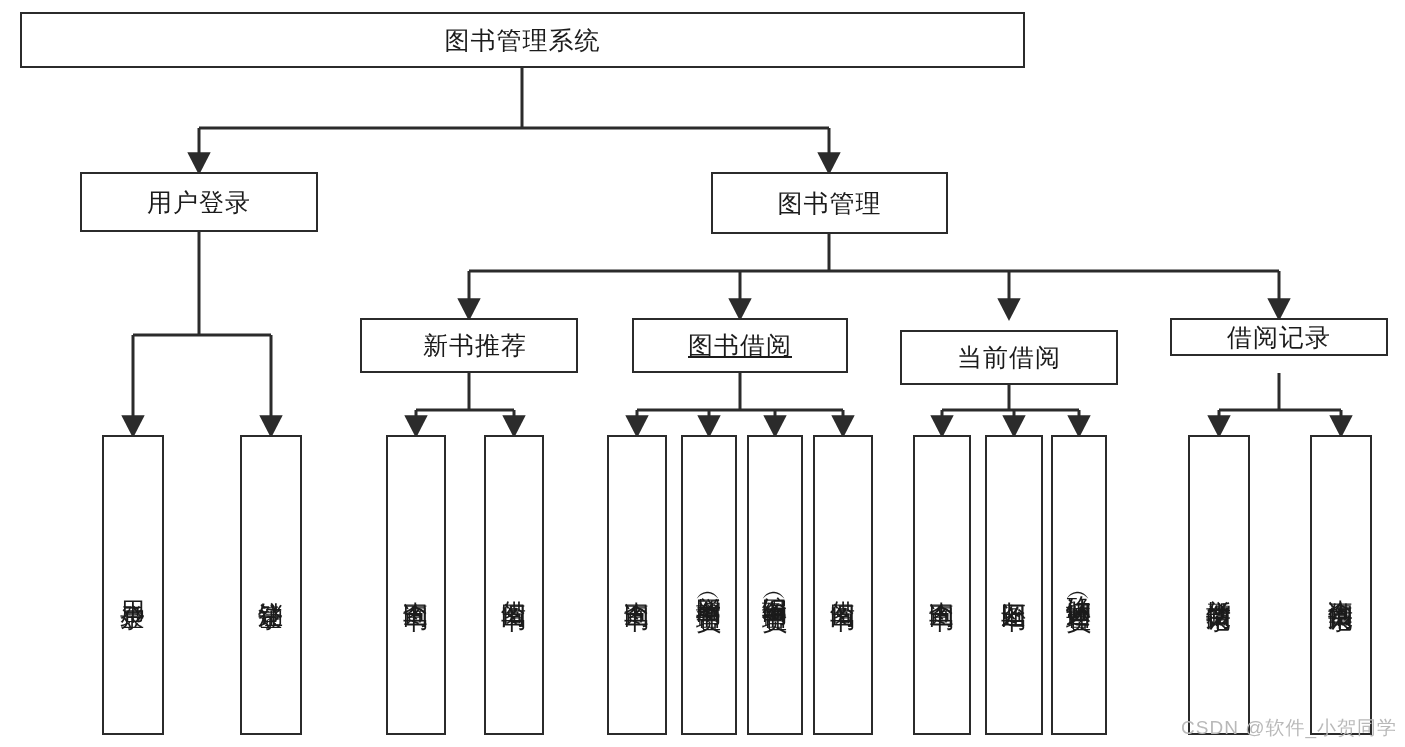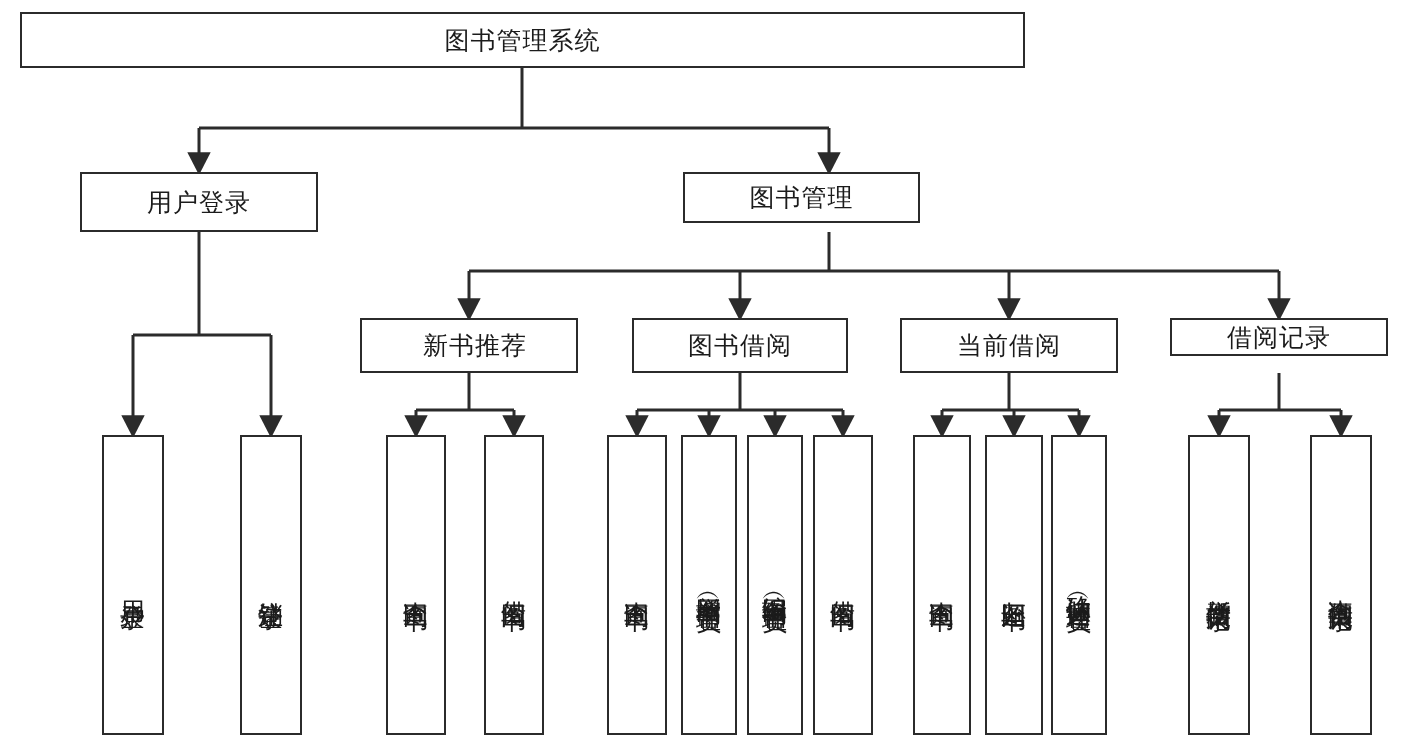--- a/index.html
+++ b/index.html
@@ -62,30 +62,30 @@
       </g>
   </svg>
 
   <div id="nodes-layer">
       <div class="node h" style="left: 20px; top: 12px; width: 1005px; height: 56px;">
         <span>图书管理系统</span>
       </div>
       <div class="node h" style="left: 80px; top: 172px; width: 238px; height: 60px;">
         <span>用户登录</span>
       </div>
-      <div class="node h" style="left: 683px; top: 172px; width: 237px; height: 51px;">
+      <div class="node h" style="left: 711px; top: 172px; width: 237px; height: 62px;">
         <span>图书管理</span>
       </div>
       <div class="node h" style="left: 360px; top: 318px; width: 218px; height: 55px; padding-left: 12px;">
         <span>新书推荐</span>
       </div>
-      <div class="node h" style="left: 632px; top: 318px; width: 216px; height: 55px;">
+      <div class="node h" style="left: 632px; top: 318px; width: 216px; height: 55px; text-decoration: underline;">
         <span>图书借阅</span>
       </div>
-      <div class="node h" style="left: 900px; top: 318px; width: 218px; height: 55px;">
+      <div class="node h" style="left: 900px; top: 330px; width: 218px; height: 55px;">
         <span>当前借阅</span>
       </div>
       <div class="node h" style="left: 1170px; top: 318px; width: 218px; height: 38px;">
         <span>借阅记录</span>
       </div>
       <div class="node v" style="left: 102px; top: 435px; width: 62px; height: 300px;">
         <span>用户登录</span>
       </div>
       <div class="node v" style="left: 240px; top: 435px; width: 62px; height: 300px;">
         <span>注销登录</span>
@@ -118,13 +118,14 @@
         <span>确认归还（管理员）</span>
       </div>
       <div class="node v" style="left: 1188px; top: 435px; width: 62px; height: 300px;">
         <span>新增借阅记录</span>
       </div>
       <div class="node v" style="left: 1310px; top: 435px; width: 62px; height: 300px;">
         <span>查询借阅记录</span>
       </div>
     </div>
 
+  <div class="watermark">CSDN @软件_小贺同学</div>
 </div>
 
 </body></html>

